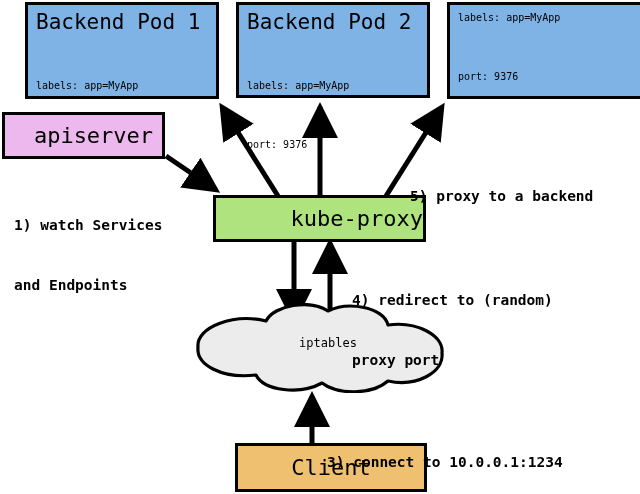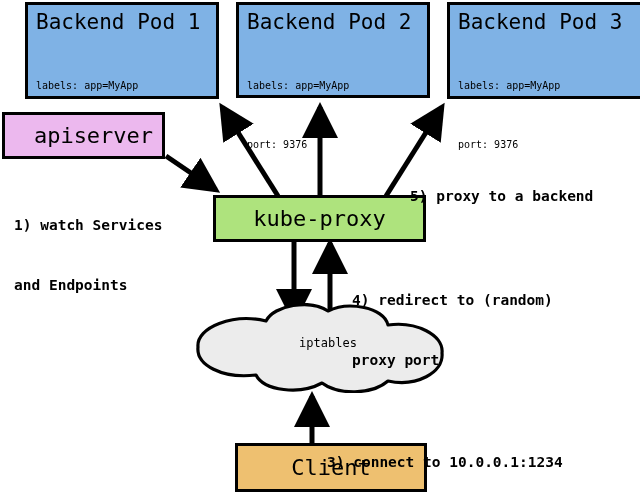--- a/index.html
+++ b/index.html
@@ -56,21 +56,21 @@
   }
   #apiserver .label {
     font-size: 22px;
     line-height: 26px;
     color: #000000;
   }
 
   
   #kube-proxy {
     background: #aee37d;
-    align-items: center;
+    align-items: flex-end;
     justify-content: center;
   }
   #kube-proxy .label {
     font-size: 22px;
     line-height: 26px;
     color: #000000;
   }
 
   
   #client {
@@ -158,21 +158,20 @@
     <div class="pod-line">port: 9376</div>
   </div>
 
   <div class="node pod" id="pod-2" style="left:236px; top:2px; width:194px; height:96px;">
     <div class="pod-title">Backend Pod 2</div>
     <div class="pod-line">labels: app=MyApp</div>
     <div class="pod-line">port: 9376</div>
   </div>
 
   <div class="node pod" id="pod-3" style="left:447px; top:2px; width:196px; height:97px;">
-    <div class="pod-title">Backend Pod 3</div>
     <div class="pod-line">labels: app=MyApp</div>
     <div class="pod-line">port: 9376</div>
   </div>
 
   <div class="node" id="apiserver" style="left:2px; top:112px; width:163px; height:47px;padding-left:20px;">
     <div class="label">apiserver</div>
   </div>
 
   <div class="node" id="kube-proxy" style="left:213px; top:195px; width:213px; height:47px;">
     <div class="label">kube-proxy</div>

